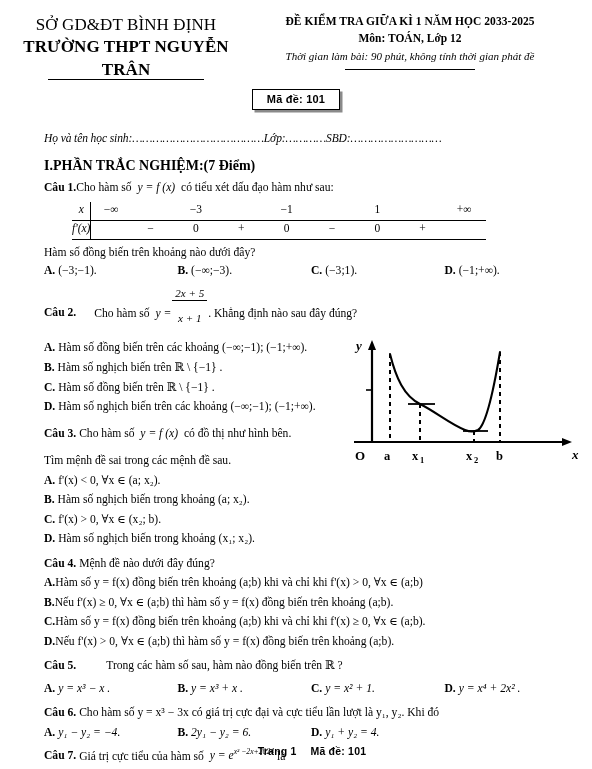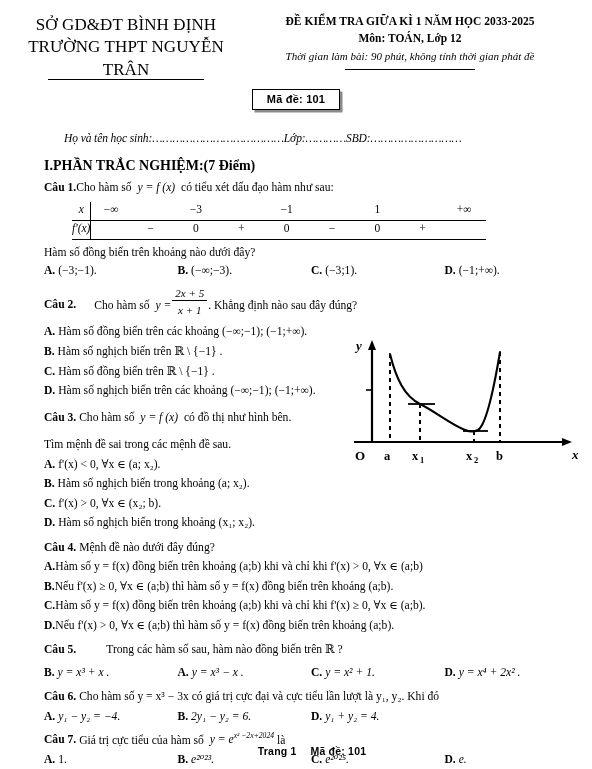--- a/index.html
+++ b/index.html
@@ -28,21 +28,21 @@
     padding: 14px 12px 0 12px;
   }
   .hdr-left {
     width: 228px;
     text-align: center;
     font-size: 17px;
     line-height: 1.32;
   }
   .hdr-left .l1 { letter-spacing: .1px; }
   .hdr-left .l2 {
-    font-weight: normal;
+    font-weight: bold;
     letter-spacing: .1px;
     position: relative;
     display: inline-block;
   }
   .hdr-left .l2::after {
     content: "";
     position: absolute;
     left: 16%;
     right: 16%;
     bottom: 1px;
@@ -83,21 +83,21 @@
     padding: 3px 14px 4px 14px;
     font-family: "Liberation Sans", sans-serif;
     font-weight: bold;
     font-size: 11px;
     box-shadow: 2.5px 2.5px 0 #8a8a8a;
     letter-spacing: .2px;
   }
 
   .student-line {
     margin: 22px 0 0 0;
-    padding: 0 26px 0 64px;
+    padding: 0 26px 0 44px;
     font-style: italic;
     font-size: 11.5px;
     white-space: nowrap;
     letter-spacing: -.1px;
   }
 
   
   .body {
     padding: 0 14px 0 44px;
     font-size: 11.6px;
@@ -131,21 +131,21 @@
   .mi { font-style: italic; }
   .frac {
     display: inline-block;
     vertical-align: -0.48em;
     text-align: center;
     font-size: .95em;
     line-height: 1.08;
     margin: 0 1px;
   }
   .frac .num { display: block; padding: 0 3px; }
-  .frac .den { display: block; border-top: 1px solid #000; padding: 4px 3px; }
+  .frac .den { display: block; border-top: 1px solid #000; padding: 12px 3px; }
   sup.ex { font-size: .66em; vertical-align: super; }
 
   
   .signtable {
     margin: 6px 0 0 28px;
     width: 414px;
     font-size: 11.5px;
   }
   .signtable table {
     border-collapse: collapse;
@@ -293,22 +293,22 @@
     </div>
     <div class="optline"><b>A.</b><span>Hàm số y = f(x) đồng biến trên khoảng (a;b) khi và chỉ khi  f'(x) &gt; 0, ∀x ∈ (a;b)</span></div>
     <div class="optline"><b>B.</b><span>Nếu  f'(x) ≥ 0, ∀x ∈ (a;b) thì hàm số  y = f(x) đồng biến trên khoảng (a;b).</span></div>
     <div class="optline"><b>C.</b><span>Hàm số y = f(x) đồng biến trên khoảng (a;b) khi và chỉ khi  f'(x) ≥ 0, ∀x ∈ (a;b).</span></div>
     <div class="optline"><b>D.</b><span>Nếu  f'(x) &gt; 0, ∀x ∈ (a;b) thì hàm số  y = f(x) đồng biến trên khoảng (a;b).</span></div>
 
     <div class="q" style="margin-top:9px">
       <b class="qn">Câu 5.</b><span class="gap" style="width:30px"></span><span>Trong các hàm số sau, hàm nào đồng biến trên ℝ ?</span>
     </div>
     <div class="opts four" style="margin-top:7px">
+      <div class="opt"><b>A.</b> <span class="mi">y = x³ − x .</span></div>
       <div class="opt"><b>B.</b> <span class="mi">y = x³ + x .</span></div>
-      <div class="opt"><b>A.</b> <span class="mi">y = x³ − x .</span></div>
       <div class="opt"><b>C.</b> <span class="mi">y = x² + 1.</span></div>
       <div class="opt"><b>D.</b> <span class="mi">y = x⁴ + 2x² .</span></div>
     </div>
 
     <div class="q" style="margin-top:9px">
       <b class="qn">Câu 6.</b> <span>Cho hàm số y = x³ − 3x có giá trị cực đại và cực tiểu lần lượt là  y₁, y₂. Khi đó</span>
     </div>
     <div class="opts four" style="margin-top:4px">
       <div class="opt"><b>A.</b> <span class="mi">y₁ − y₂ = −4.</span></div>
       <div class="opt"><b>B.</b> <span class="mi">2y₁ − y₂ = 6.</span></div>

